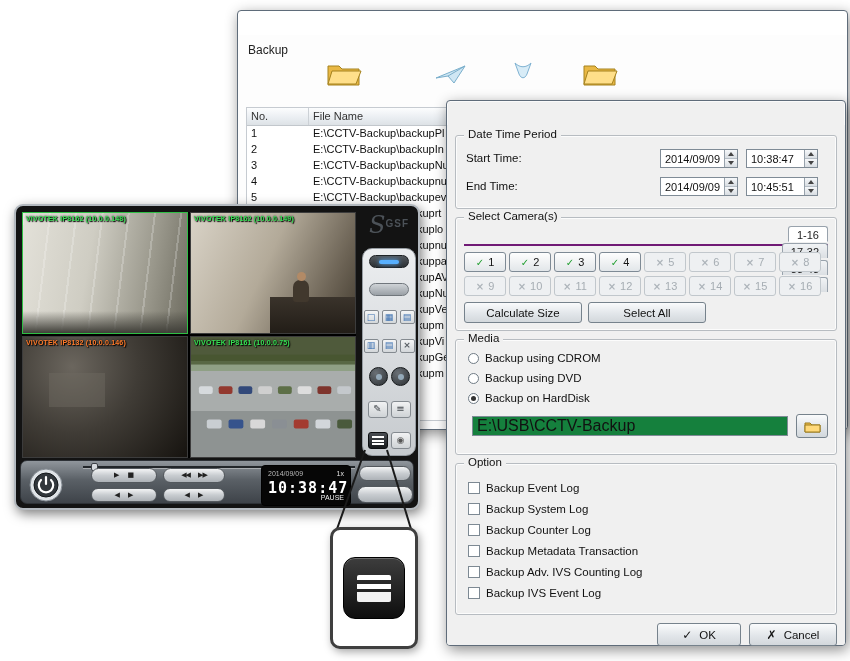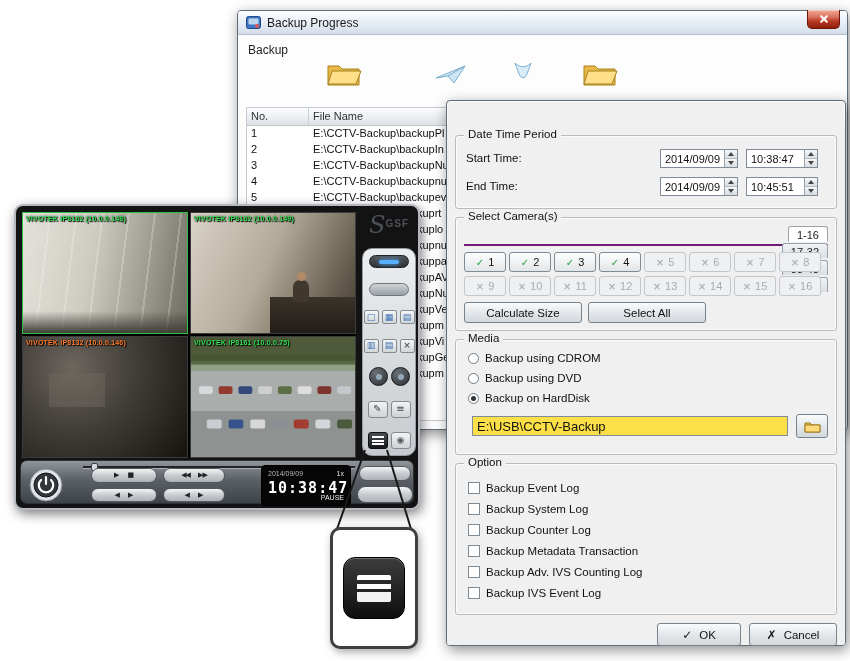--- a/index.html
+++ b/index.html
@@ -78,21 +78,21 @@
   .btn { display:flex; align-items:center; justify-content:center; font-size:11.5px; color:#111; cursor:pointer;
          border:1px solid #76828c; border-radius:3px; background:linear-gradient(#fafbfc,#e2e6ea 55%,#d3d8dc); }
   .abtn { position:absolute; top:84px; width:118px; height:21px; }
   #btn-calc { left:8px; } #btn-selall { left:132px; } #btn-desel { left:256px; }
 
   #radios { position:absolute; left:12px; top:12px; display:flex; flex-direction:column; gap:8px; }
   .optrow { display:flex; align-items:center; gap:6px; font-size:11.5px; color:#111; cursor:pointer; }
   .radio { width:11px; height:11px; border:1px solid #6f7b85; border-radius:50%; background:#fff; flex:0 0 auto; }
   .radio.sel::after { content:""; display:block; width:5px; height:5px; margin:2px auto; border-radius:50%; background:#333; }
   #path-input { position:absolute; left:16px; top:76px; width:316px; height:20px; border:1px solid #7f8b96;
-                background:#fde047; font-family:inherit; font-size:13px; padding:0 4px; color:#111; }
+                background:#15803d; font-family:inherit; font-size:16px; padding:0 4px; color:#111; }
   #folder-btn { position:absolute; left:340px; top:74px; width:32px; height:24px; }
 
   #checks { position:absolute; left:12px; top:18px; display:flex; flex-direction:column; gap:9px; }
   .chk { width:12px; height:12px; border:1px solid #7d8993; background:#fff; flex:0 0 auto; }
 
   #ok-btn { position:absolute; left:210px; top:498px; width:84px; height:23px; gap:7px; }
   #cancel-btn { position:absolute; left:302px; top:498px; width:88px; height:23px; gap:7px; }
   .bicon { font-family:"DejaVu Sans",sans-serif; font-weight:bold; font-size:12px; color:#111; }
 
   
@@ -199,29 +199,20 @@
         box-shadow:inset 0 1px 0 rgba(255,255,255,.25); }
   .bars-l { width:34px; height:27px; border-radius:2px;
         background:linear-gradient(#fff 0 5px, transparent 5px 9px, #fff 9px 14px, transparent 14px 17px, #f2f2f2 17px 27px); }
 </style>
 </head>
 <body>
 
 <div id="stage">
 
   <div class="win" id="progress">
-    <div class="titlebar">
-      <svg width="15" height="15" viewBox="0 0 15 15">
-          <rect x="0.5" y="1.5" width="14" height="12" rx="2" fill="#3a76c4" stroke="#1d4a86"></rect>
-          <rect x="2.5" y="3.5" width="10" height="6" rx="1" fill="#bcd6f0"></rect>
-          <circle cx="11" cy="11" r="2" fill="#e2574c"></circle>
-        </svg>
-      <span class="title">Backup Progress</span>
-      <div class="closebtn"></div>
-    </div>
     <div class="winbody">
       <div id="backup-label">Backup</div>
       <div class="anim">
         <div id="folder-src">
           <svg width="36" height="28" viewBox="0 0 36 28">
               <path d="M2 7 h11 l3 3 h17 v16 h-31 z" fill="#e9b845" stroke="#a5821e"></path>
               <path d="M6 12 h29 l-5 13 h-28 z" fill="#ffdf8a" stroke="#a5821e"></path>
             </svg>
         </div>
         <div id="fly-1">

